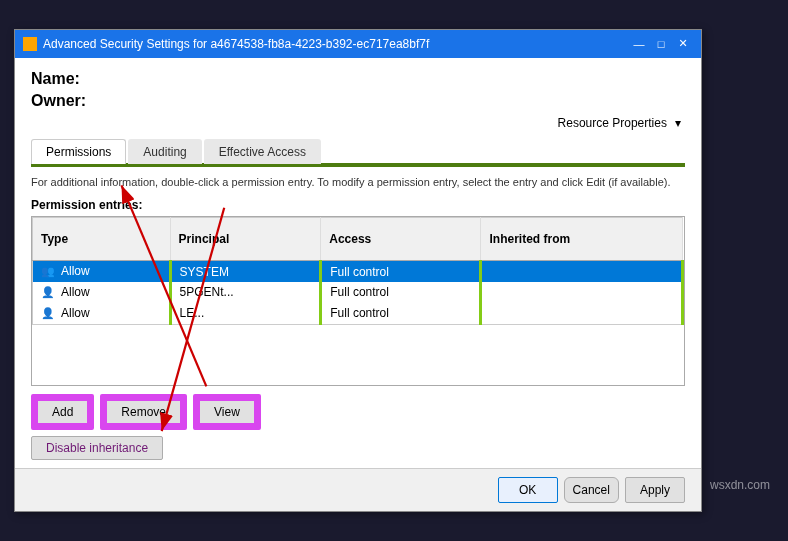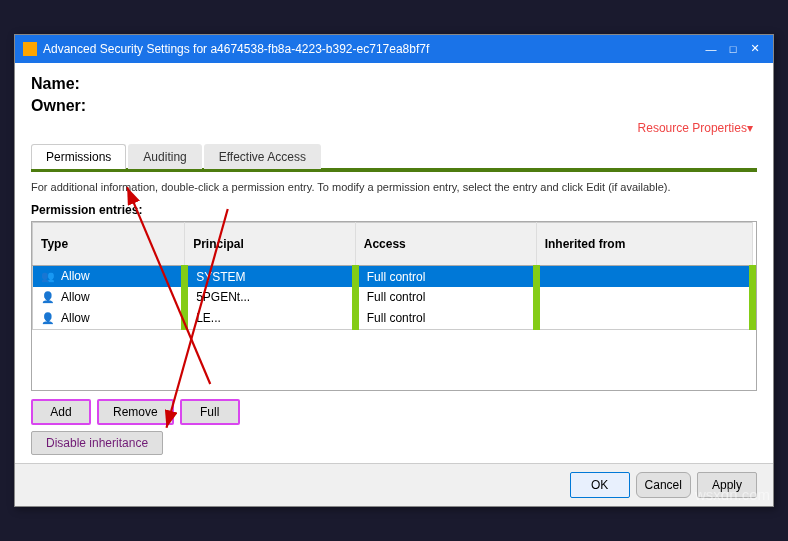--- a/index.html
+++ b/index.html
@@ -8,21 +8,21 @@
       font-size: 12px;
       background: #1a1a2e;
       display: flex;
       align-items: center;
       justify-content: center;
       width: 788px;
       height: 541px;
       overflow: hidden;
     }
     .window {
-      width: 760px;
+      width: 688px;
       background: #f0f0f0;
       border: 1px solid #888;
       box-shadow: 2px 2px 8px rgba(0,0,0,0.4);
       display: flex;
       flex-direction: column;
     }
     .title-bar {
       background: #1a73e8;
       color: white;
       height: 28px;
@@ -85,24 +85,24 @@
     }
 
     .resource-properties-row {
       display: flex;
       justify-content: flex-end;
       margin-bottom: 6px;
     }
     .resource-properties-btn {
       display: flex;
       align-items: center;
-      gap: 0;
+      gap: 8px;
       background: none;
       border: none;
-      color: #ef4444;
+      color: #000000;
       font-size: 12px;
       cursor: pointer;
       padding: 2px 4px;
     }
 
     .tabs {
       display: flex;
       border-bottom: 4px solid #4d7c0f;
       margin-bottom: 8px;
       gap: 0;
@@ -184,40 +184,40 @@
       border-right: 1px solid #ddd;
       padding: 14px 8px;
       text-align: left;
       font-weight: 600;
       color: #000;
       position: sticky;
       top: 0;
     }
     .permissions-table td {
       padding: 3px 8px;
-      border-right: 7px solid #84cc16;
+      border-right: 3px solid #84cc16;
     }
     .user-icon-group {
       display: inline-block;
       width: 16px;
       height: 14px;
       margin-right: 4px;
       vertical-align: middle;
       font-size: 11px;
     }
 
     .buttons-row {
       display: flex;
       gap: 6px;
       margin-bottom: 6px;
     }
     .btn {
       padding: 4px 14px;
       font-size: 12px;
-      border: 2px solid #d946ef;
+      border: 7px solid #d946ef;
       background: #e1e1e1;
       cursor: pointer;
       color: #000;
       min-width: 60px;
       border-radius: 2px;
     }
 
     .disable-inheritance-btn {
       padding: 4px 14px;
       font-size: 12px;
@@ -270,23 +270,23 @@
       position: absolute;
       pointer-events: none;
       width: 100%;
       height: 100%;
       top: 0;
       left: 0;
     }
 
     .watermark {
       position: absolute;
-      bottom: 4px;
+      bottom: 20px;
       right: 4px;
-      font-size: 15px;
+      font-size: 12px;
       color: rgba(255,255,255,0.5);
       font-family: Arial, sans-serif;
     }
 
     .window-wrapper {
       position: relative;
       width: 760px;
     }
   </style>
 </head>
@@ -383,21 +383,21 @@
       <td></td>
     </tr>
             </tbody>
         </table>
       </div>
 
       
       <div class="buttons-row">
         <button class="btn">Add</button>
         <button class="btn">Remove</button>
-        <button class="btn">Full</button>
+        <button class="btn">View</button>
       </div>
 
       
       <button class="disable-inheritance-btn">Disable inheritance</button>
     </div>
 
     <div class="bottom-bar">
       <button class="btn-ok">OK</button>
       <button class="btn-cancel">Cancel</button>
       <button class="btn-apply">Apply</button>

